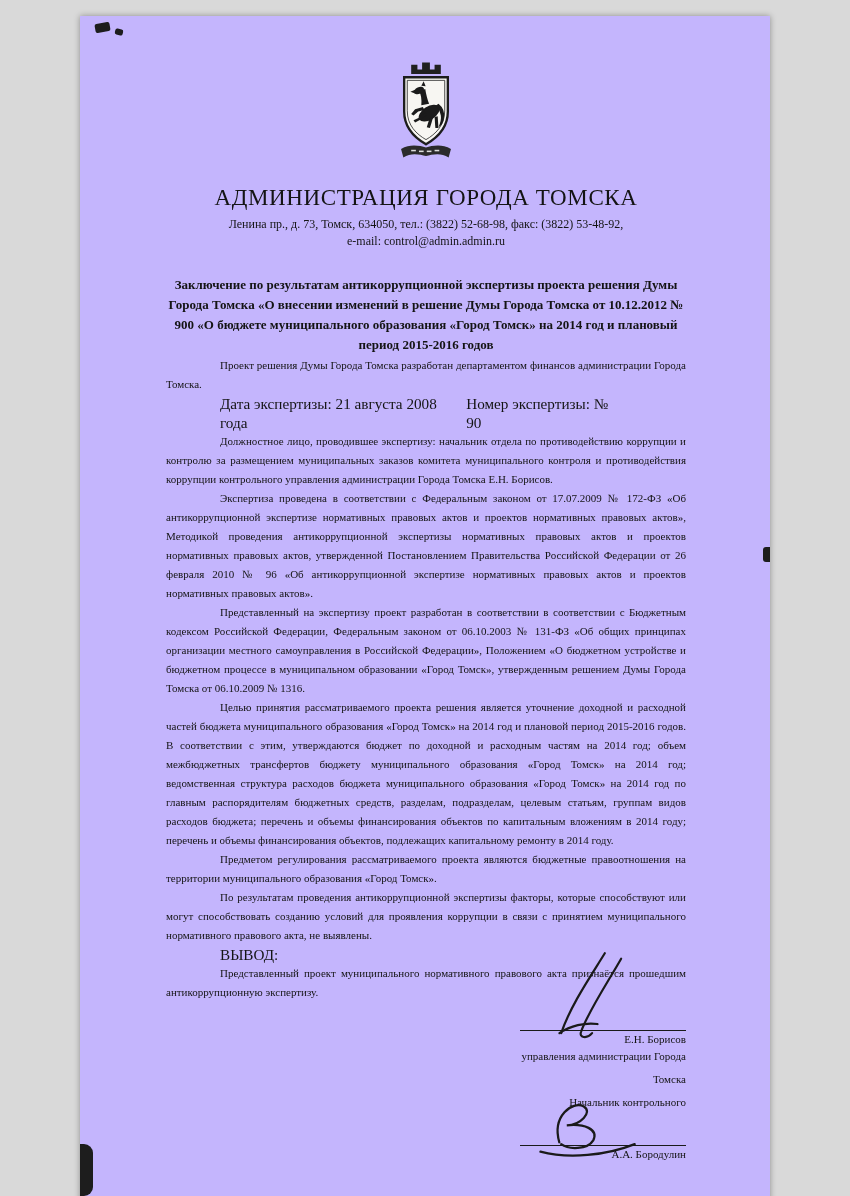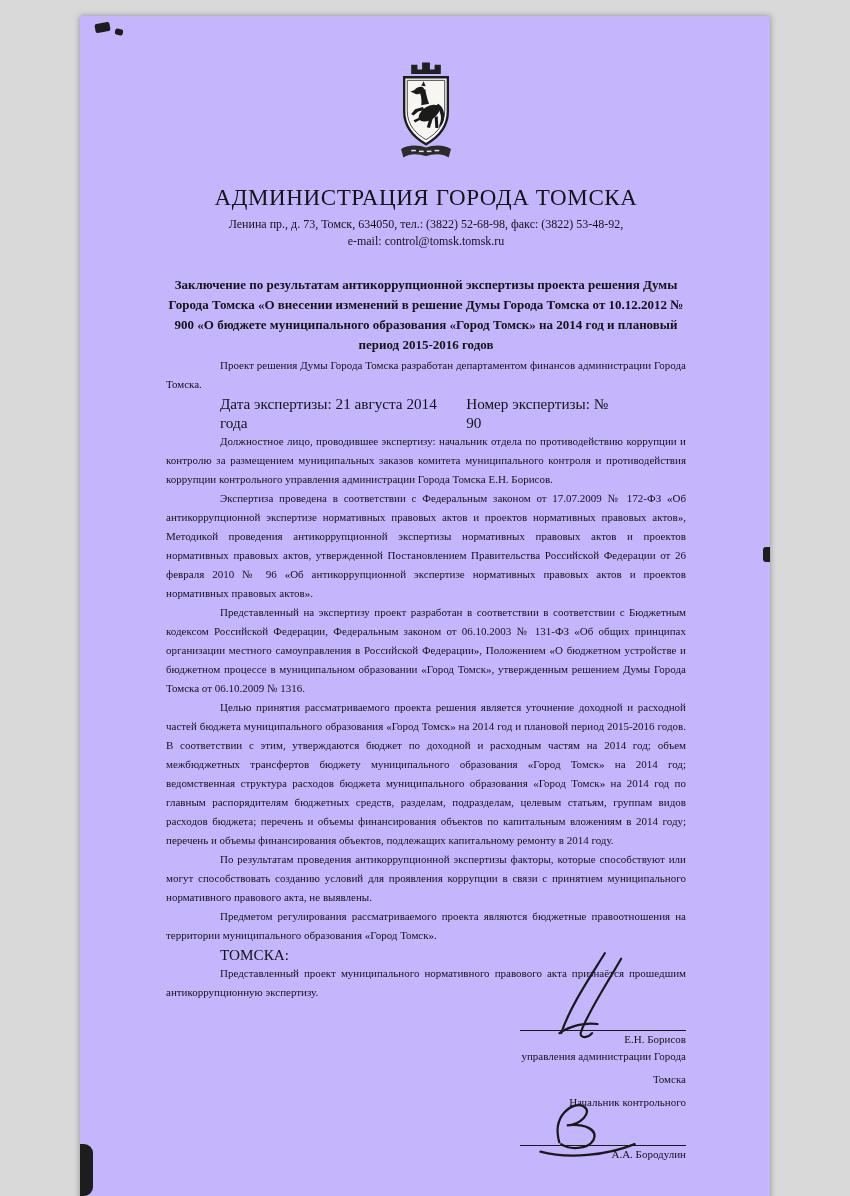--- a/index.html
+++ b/index.html
@@ -86,41 +86,41 @@
         <g fill="#dddddd">
           <rect x="31" y="121" width="6" height="2"></rect>
           <rect x="41" y="122" width="6" height="2"></rect>
           <rect x="51" y="122" width="6" height="2"></rect>
           <rect x="61" y="121" width="6" height="2"></rect>
         </g>
       </svg>
       <div class="org-name">АДМИНИСТРАЦИЯ ГОРОДА ТОМСКА</div>
       <div class="contact">
         <div>Ленина пр., д. 73, Томск, 634050, тел.: (3822) 52-68-98, факс: (3822) 53-48-92,</div>
-        <div>e-mail: control@tomsk.tomsk.ru</div>
+        <div>e-mail: control@admin.admin.ru</div>
       </div>
     </div>
 
     <div class="doc-title">Заключение по результатам антикоррупционной экспертизы проекта решения Думы Города Томска «О внесении изменений в решение Думы Города Томска  от 10.12.2012  № 900 «О бюджете муниципального образования «Город Томск» на 2014 год и плановый период 2015-2016 годов</div>
 
     <p class="para">Проект решения Думы Города Томска разработан департаментом финансов администрации Города Томска.</p>
 
     <div class="meta-row">
-      <span>Дата экспертизы: 21 августа 2014 года</span>
+      <span>Дата экспертизы: 21 августа 2008 года</span>
       <span>Номер экспертизы:  № 90</span>
     </div>
 
     <p class="para">Должностное лицо, проводившее экспертизу: начальник отдела по противодействию коррупции и контролю за размещением муниципальных заказов комитета муниципального контроля и противодействия коррупции контрольного управления администрации Города Томска Е.Н. Борисов.</p>
     <p class="para">Экспертиза проведена в соответствии с Федеральным законом от 17.07.2009  № 172-ФЗ «Об антикоррупционной экспертизе нормативных правовых актов и проектов нормативных правовых актов», Методикой проведения антикоррупционной экспертизы нормативных правовых актов и проектов нормативных правовых актов, утвержденной Постановлением Правительства Российской Федерации от 26 февраля 2010  № 96 «Об антикоррупционной экспертизе нормативных правовых актов и проектов нормативных правовых актов».</p>
     <p class="para">Представленный на экспертизу проект разработан в соответствии в соответствии с Бюджетным кодексом Российской Федерации, Федеральным законом от 06.10.2003 № 131-ФЗ «Об общих принципах организации местного самоуправления в Российской Федерации», Положением «О бюджетном устройстве и бюджетном процессе в муниципальном образовании «Город Томск», утвержденным решением Думы Города Томска от 06.10.2009 № 1316.</p>
     <p class="para">Целью принятия рассматриваемого проекта решения является уточнение доходной и расходной частей бюджета муниципального образования «Город Томск» на 2014 год и плановой период 2015-2016 годов. В соответствии с этим, утверждаются бюджет по доходной и расходным частям на 2014 год; объем межбюджетных трансфертов бюджету муниципального образования «Город Томск» на 2014 год; ведомственная структура расходов бюджета муниципального образования «Город Томск» на 2014 год по главным распорядителям бюджетных средств, разделам, подразделам, целевым статьям, группам видов расходов бюджета; перечень и объемы финансирования объектов по капитальным вложениям в 2014 году; перечень и объемы финансирования объектов, подлежащих капитальному ремонту в 2014 году.</p>
+    <p class="para">Предметом регулирования рассматриваемого проекта являются бюджетные правоотношения на территории муниципального образования «Город Томск».</p>
     <p class="para">По результатам проведения антикоррупционной экспертизы факторы, которые способствуют или могут способствовать созданию условий для проявления коррупции в связи с принятием муниципального нормативного правового акта, не выявлены.</p>
-    <p class="para">Предметом регулирования рассматриваемого проекта являются бюджетные правоотношения на территории муниципального образования «Город Томск».</p>
 
-    <p class="vyvod">ТОМСКА:</p>
+    <p class="vyvod">ВЫВОД:</p>
     <p class="para">Представленный проект муниципального нормативного правового акта признаётся прошедшим антикоррупционную экспертизу.</p>
 
     <div class="sig-block">
       <div class="sig-row">
         <svg class="autograph autograph-1" viewBox="0 0 130 100" aria-hidden="true">
           <g fill="none" stroke="#1a1a1a" stroke-width="2.4" stroke-linecap="round">
             <path d="M78,4 C62,30 40,62 30,92"></path>
             <path d="M96,10 C80,38 60,68 52,90 C49,97 58,99 64,92"></path>
             <path d="M28,92 C40,84 56,80 70,82"></path>
           </g>

